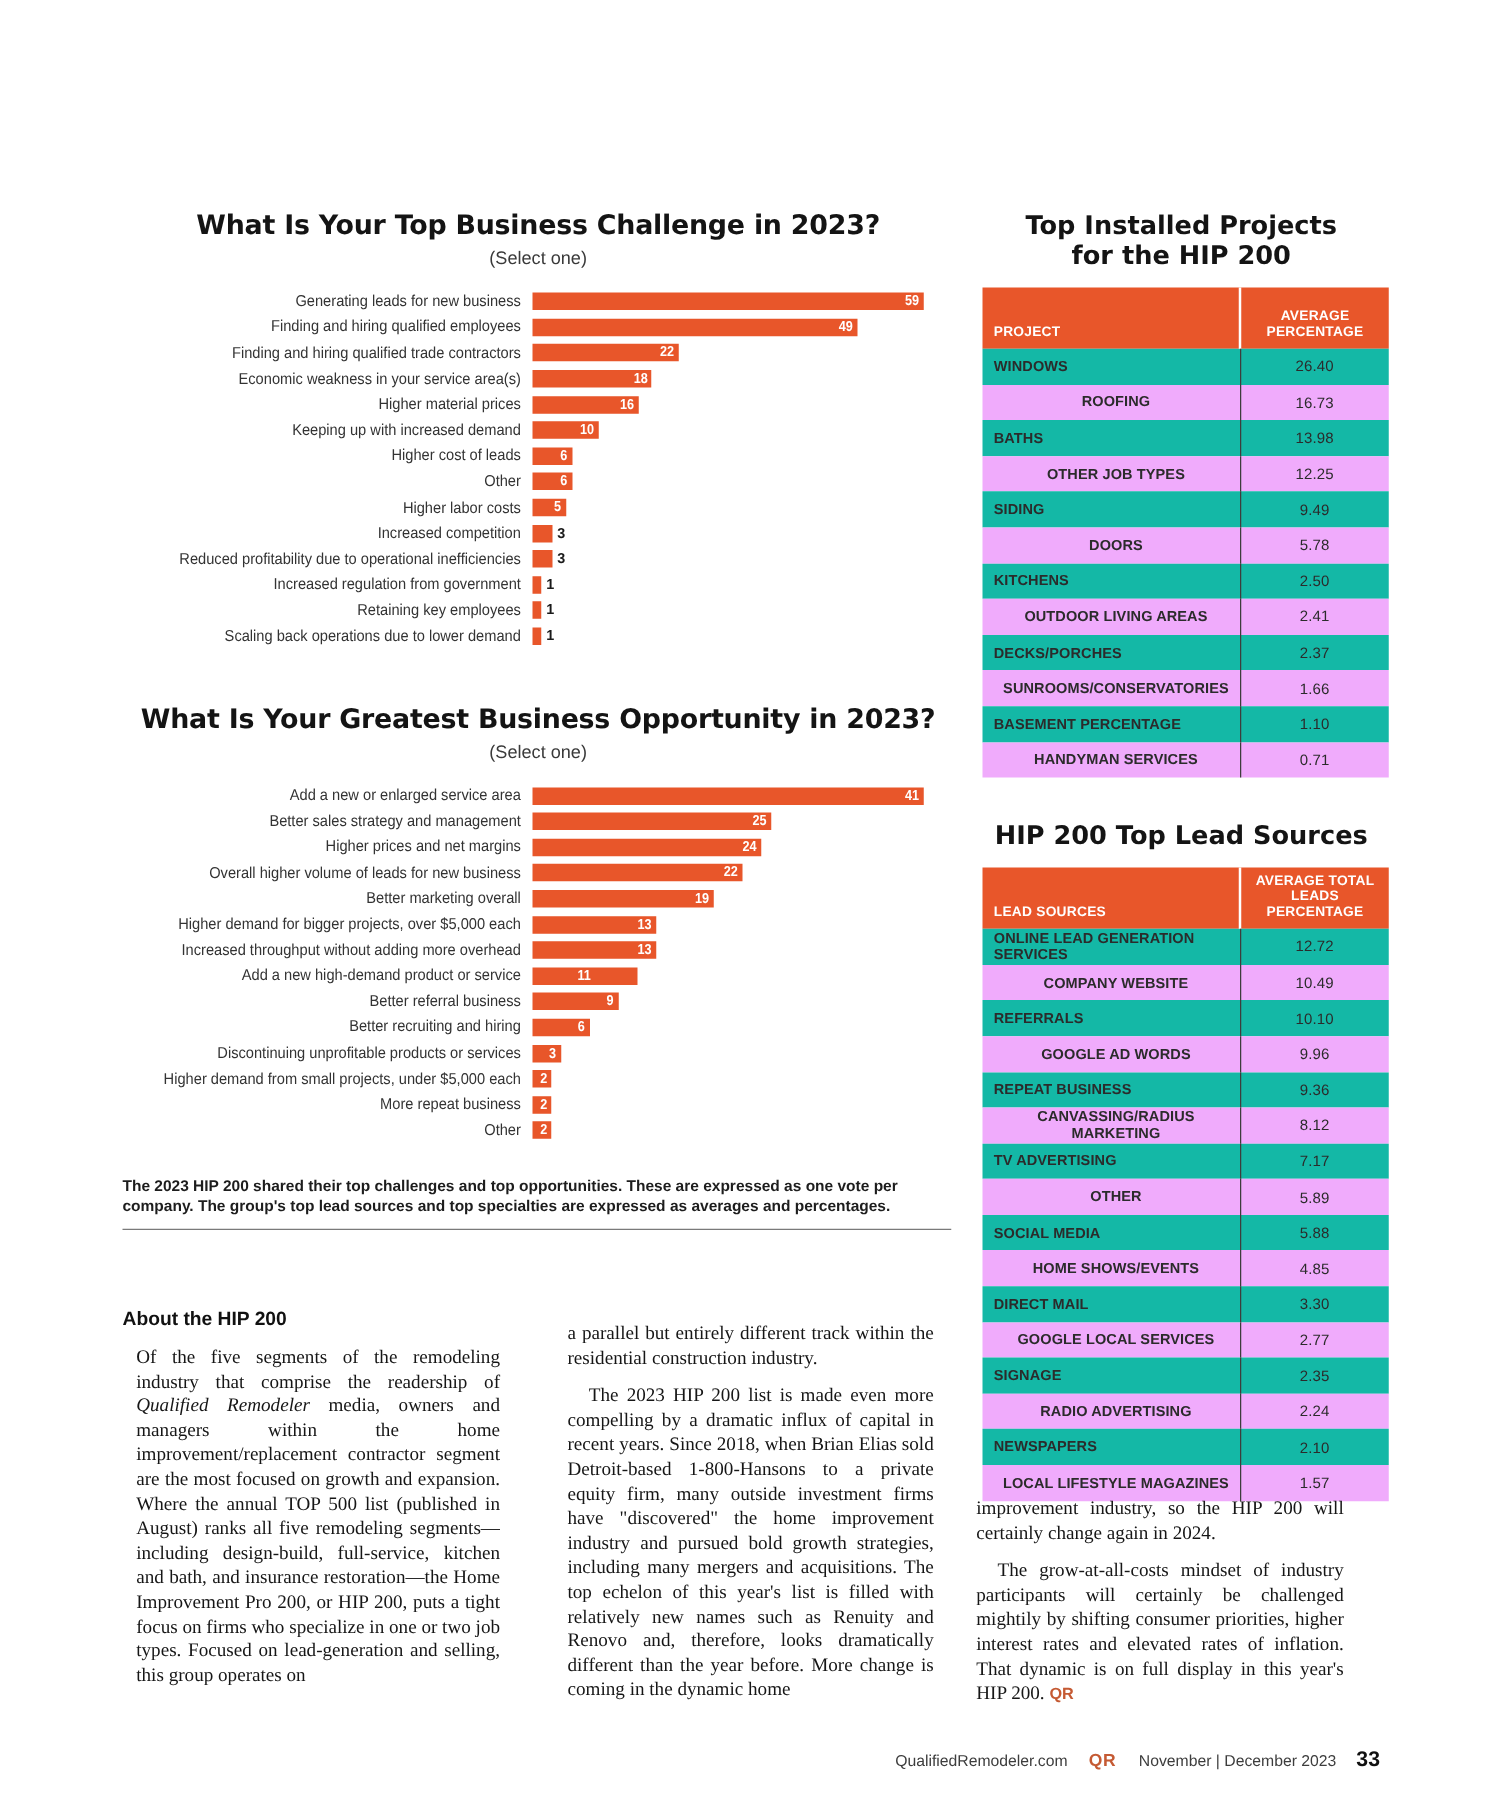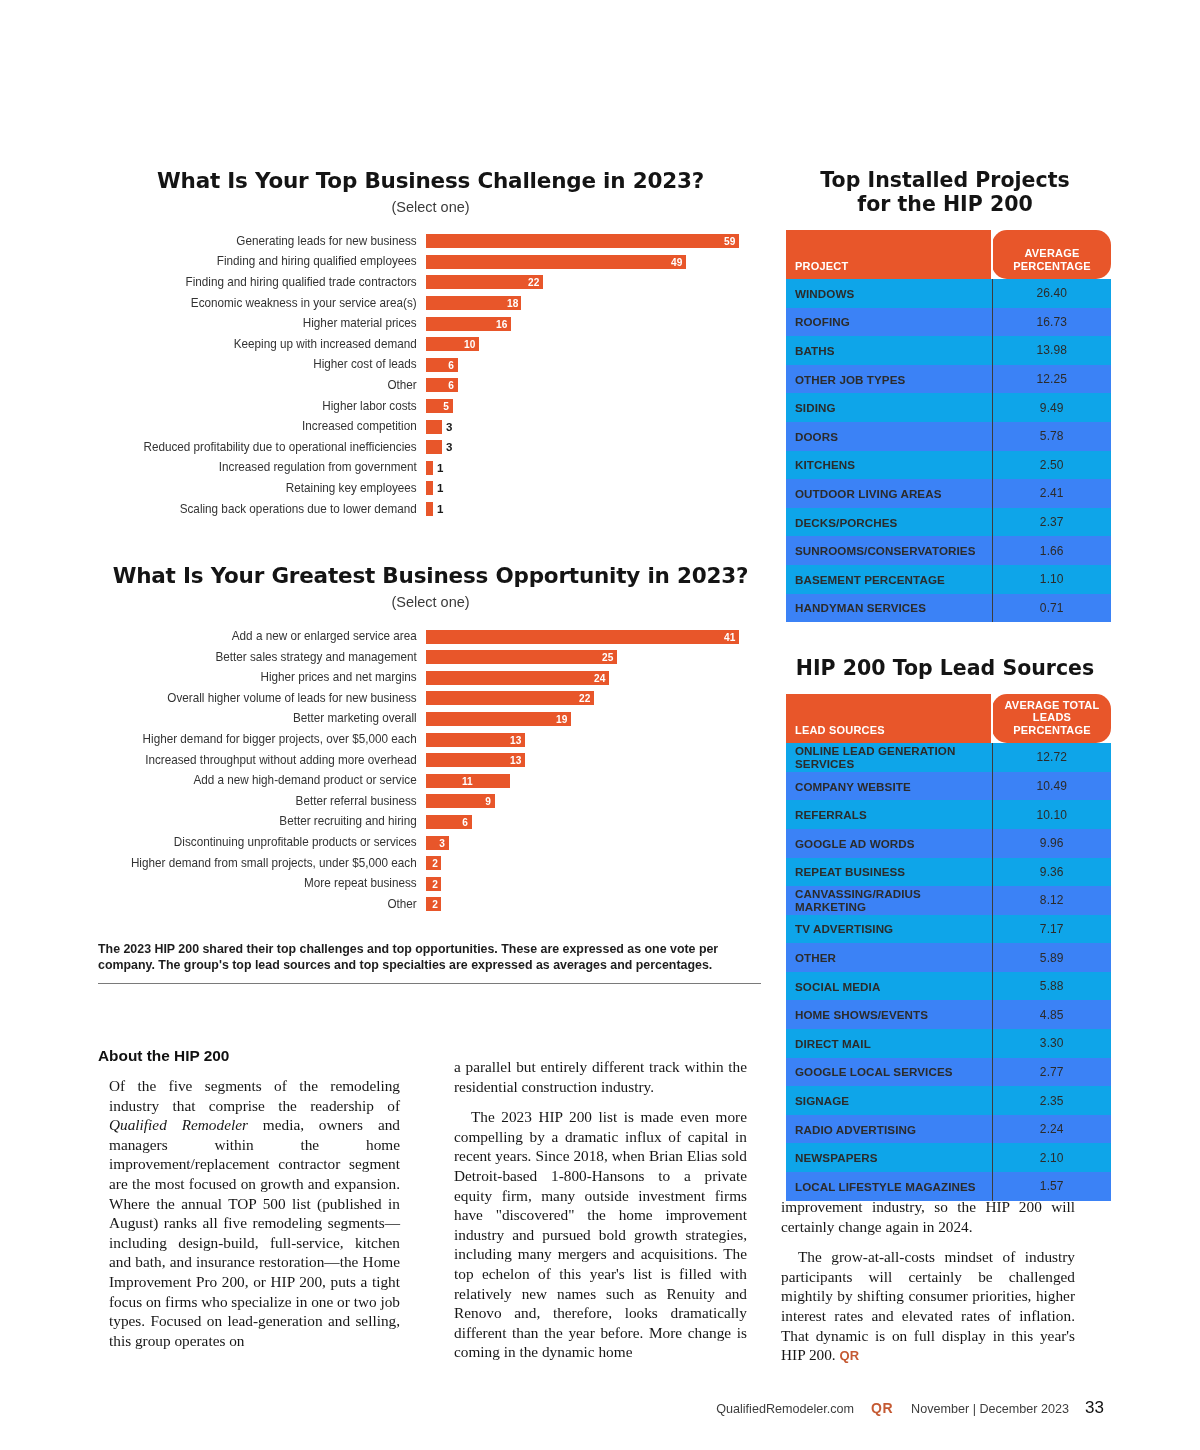--- a/index.html
+++ b/index.html
@@ -122,33 +122,33 @@
     font-size:11px;
     font-weight:bold;
     letter-spacing:0.2px;
     font-family:"Liberation Sans", sans-serif;
     height:42px;
     vertical-align:bottom;
     padding:0 0 7px 0;
     border-right:2px solid #ffffff;
   }
   table.data-tbl th.h-left{text-align:left;padding-left:9px;width:196px;}
-  table.data-tbl th.h-right{text-align:center;width:118px;border-right:none;line-height:12.5px;border-radius:15px;}
+  table.data-tbl th.h-right{text-align:center;width:118px;border-right:none;line-height:12.5px;}
   table.data-tbl td{
     font-size:11.6px;
     font-weight:bold;
     color:#2b2b2b;
     height:26.6px;
     font-family:"Liberation Sans", sans-serif;
     letter-spacing:0.1px;
   }
   table.data-tbl td.c-name{padding-left:9px;text-align:left;border-right:1.4px solid #3d3d3d;}
   table.data-tbl td.c-val{text-align:center;font-weight:normal;color:#2b2b2b;font-size:12px;}
-  table.data-tbl tr.odd td{background:#0ea5e9;}
-  table.data-tbl tr.even td{background:#3b82f6;}
+  table.data-tbl tr.odd td{background:#14b8a6;}
+  table.data-tbl tr.even td{background:#f0abfc;text-align:center;}
   .tbl-gap{height:34px;}
 
   
   .body-cols{position:absolute;left:98px;top:1046px;width:1006px;}
   .col{
     position:absolute;
     top:0;
     font-family:"Liberation Serif", serif;
     font-size:15.3px;
     line-height:19.6px;
@@ -184,21 +184,21 @@
     top:1398px;
     display:flex;
     justify-content:flex-end;
     align-items:baseline;
     padding-right:96px;
     font-family:"Liberation Sans", sans-serif;
   }
   .footer .site{font-size:12.6px;color:#3d3d3d;}
   .footer .qr{font-size:14px;font-weight:bold;color:#C55A33;margin-left:17px;letter-spacing:0.5px;}
   .footer .date{font-size:12.6px;color:#3d3d3d;margin-left:18px;}
-  .footer .pg{font-size:17px;font-weight:normal;color:#111111;margin-left:16px;}
+  .footer .pg{font-size:17px;font-weight:bold;color:#111111;margin-left:16px;}
 </style>
 </head>
 <body>
 
 <div class="page">
 
   <div class="charts-col">
 
     <div class="chart-block">
       <div class="chart-title">What Is Your Top Business Challenge in 2023?</div>

